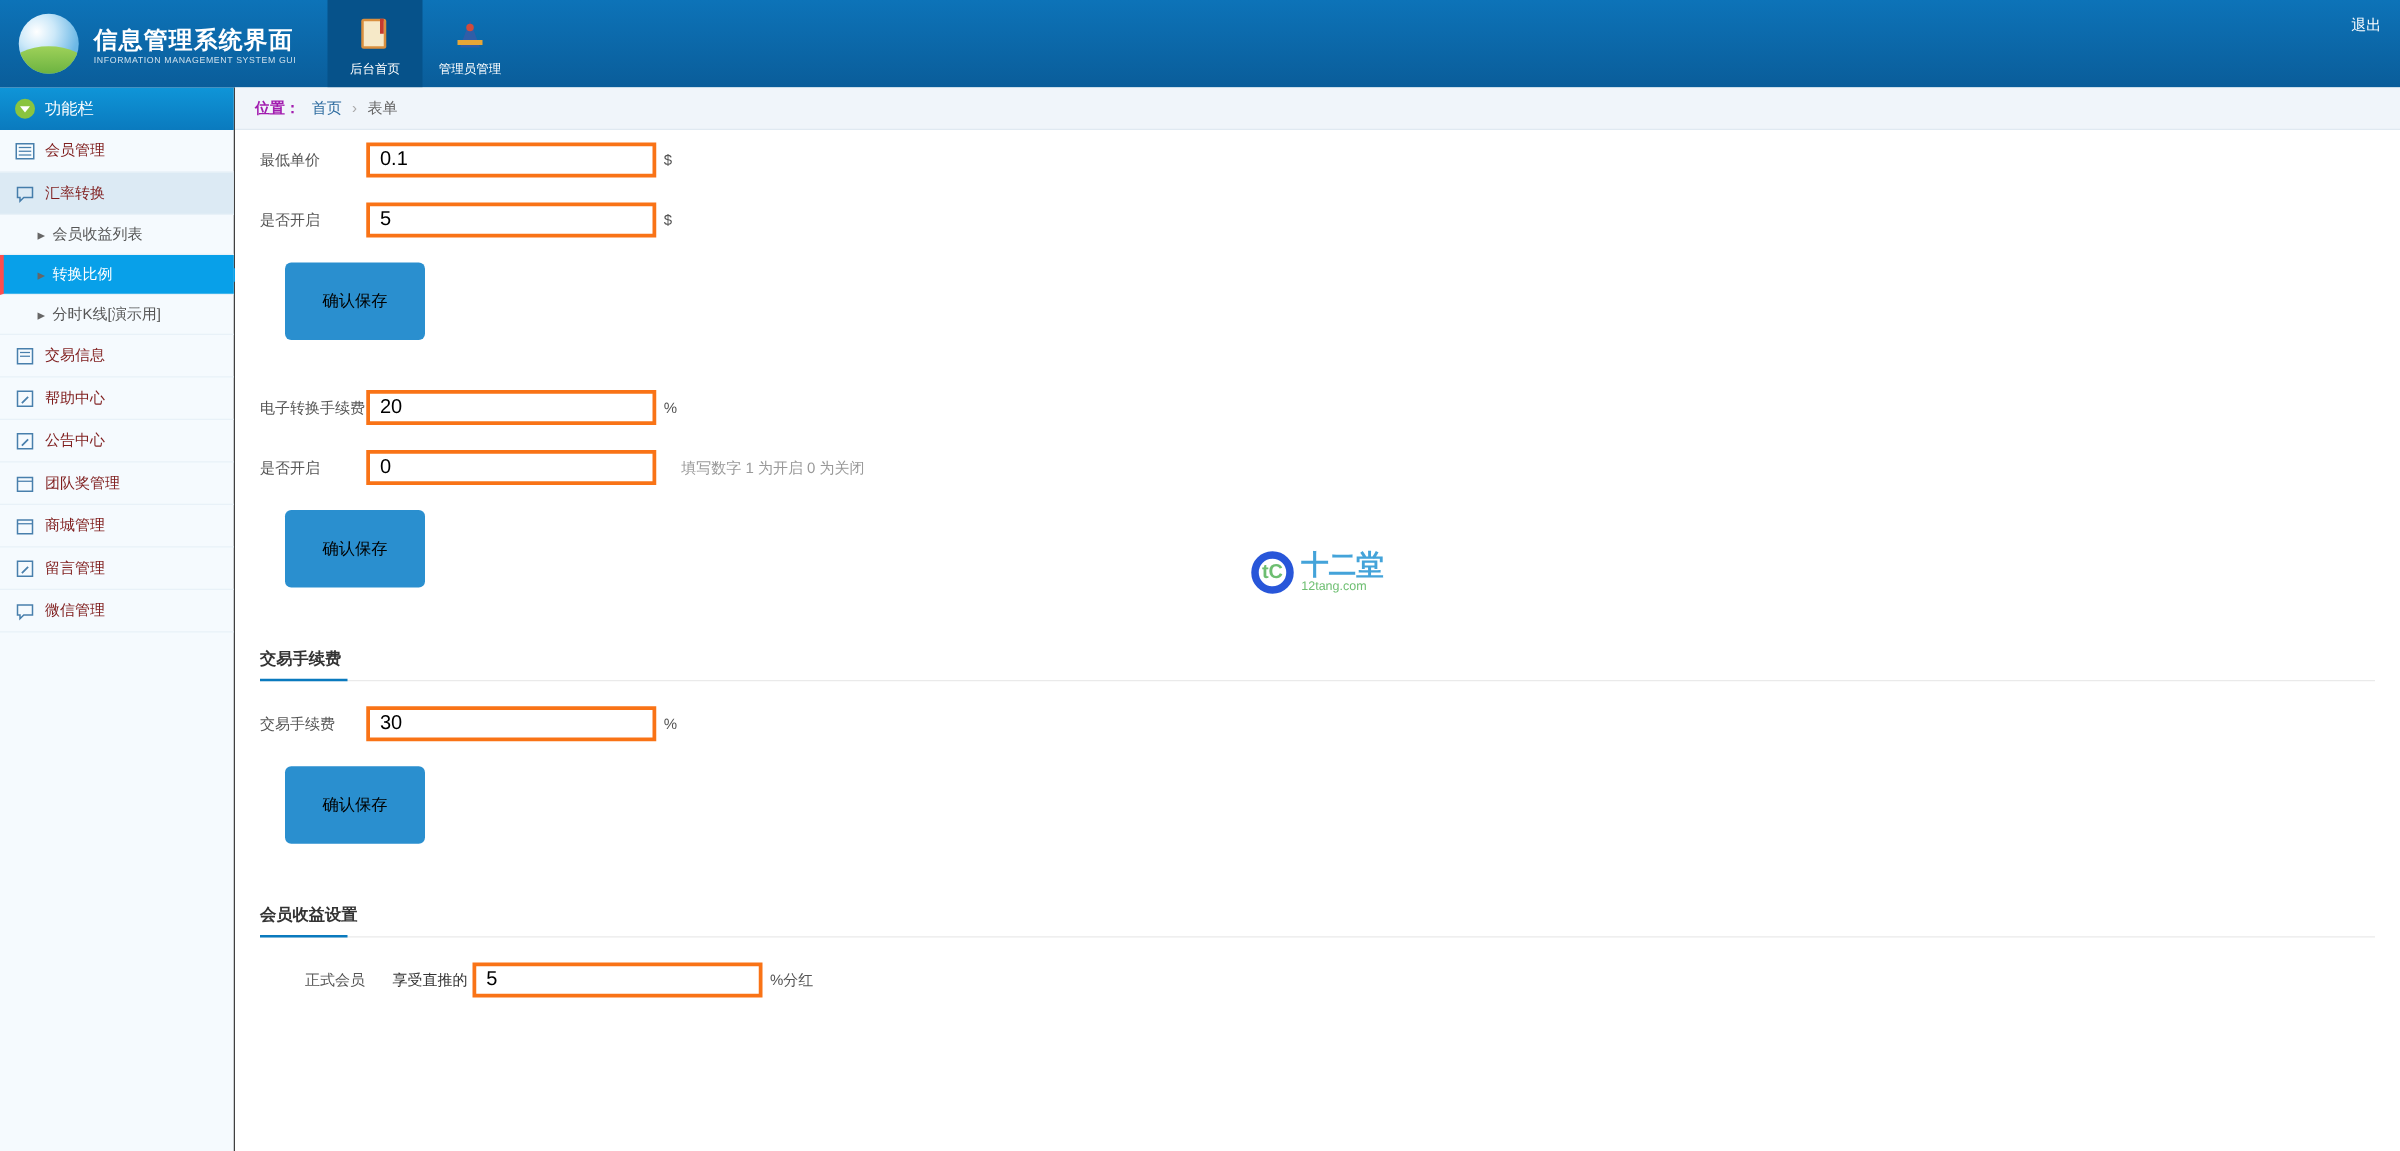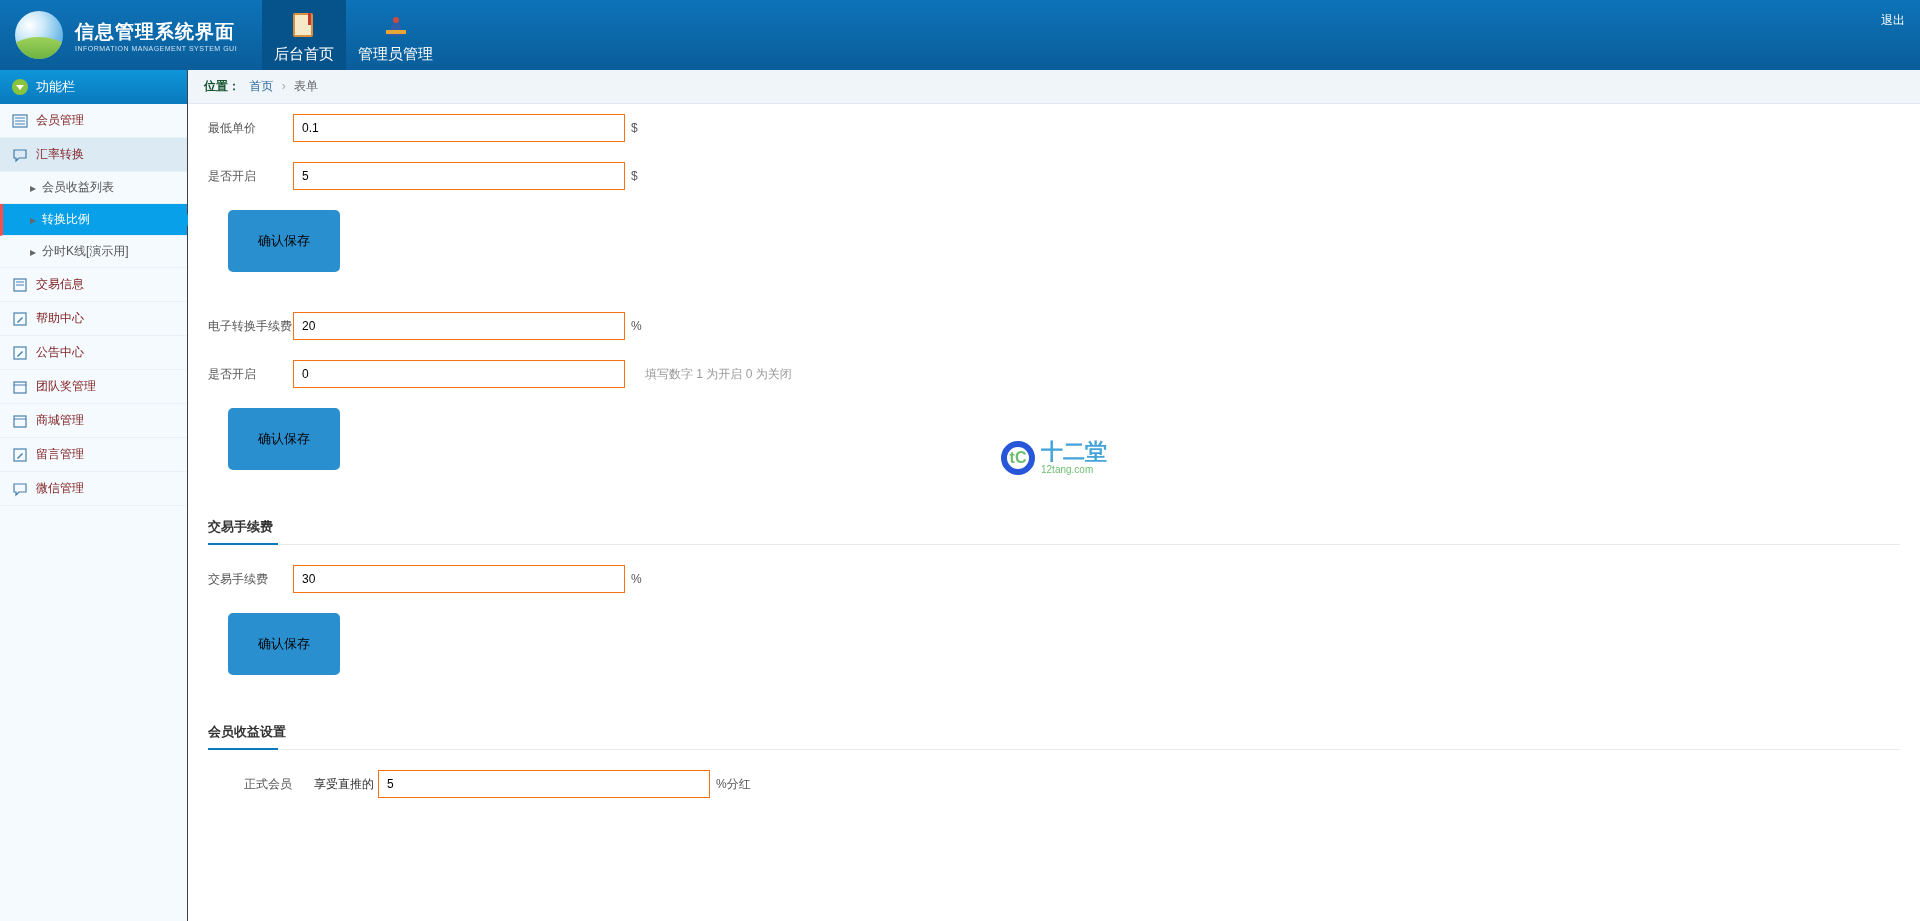--- a/index.html
+++ b/index.html
@@ -10,51 +10,51 @@
   .logo-area { display: flex; align-items: center; padding: 0 15px; }
   .logo-icon { width: 48px; height: 48px; border-radius: 50%; background: radial-gradient(circle at 30% 30%, #fff 0%, #cde9f9 30%, #6cb8e6 70%); position: relative; overflow: hidden; margin-right: 12px; }
   .logo-icon::after { content: ""; position: absolute; width: 60px; height: 30px; background: linear-gradient(to top, #5aa838, #9ed159); border-radius: 50%; bottom: -8px; left: -6px; }
   .logo-text { color: #fff; }
   .logo-text .title-main { font-size: 19px; font-weight: bold; letter-spacing: 1px; }
   .logo-text .title-sub { font-size: 7px; letter-spacing: 0.5px; opacity: 0.8; }
   .top-nav { display: flex; margin-left: 10px; }
   .top-nav-item { padding: 8px 12px 6px; display: flex; flex-direction: column; align-items: center; justify-content: center; cursor: pointer; color: #fff; min-width: 76px; }
   .top-nav-item.active { background: #06528a; }
   .top-nav-item .nav-icon { width: 34px; height: 34px; margin-bottom: 4px; display: flex; align-items: center; justify-content: center; }
-  .top-nav-item .nav-label { font-size: 15px; }
+  .top-nav-item .nav-label { font-size: 10px; }
   .logout { position: absolute; right: 15px; top: 12px; color: #fff; font-size: 12px; cursor: pointer; }
   
   
   .layout { display: flex; height: calc(100vh - 70px); }
   .sidebar { width: 188px; background: #f5fafe; border-right: 1px solid #404040; display: flex; flex-direction: column; }
   .function-header { background: linear-gradient(to bottom, #0f95d8, #0a7abe); color: #fff; padding: 8px 12px; display: flex; align-items: center; font-size: 13px; }
   .function-header .fh-icon { width: 16px; height: 16px; border-radius: 50%; background: #8ac43f; margin-right: 8px; position: relative; }
   .function-header .fh-icon::after { content: ""; position: absolute; left: 4px; top: 6px; width: 0; height: 0; border-left: 4px solid transparent; border-right: 4px solid transparent; border-top: 5px solid #fff; }
   .menu-item { display: flex; align-items: center; padding: 8px 12px; border-bottom: 1px solid #e8f1f8; cursor: pointer; color: #7f1d1d; font-size: 12px; }
   .menu-item .mi-icon { width: 16px; height: 16px; margin-right: 8px; opacity: 0.85; flex-shrink: 0; }
   .menu-item.open { background: #dceaf4; }
   .submenu-item { display: flex; align-items: center; padding: 7px 12px 7px 30px; border-bottom: 1px solid #e8f1f8; cursor: pointer; color: #555; font-size: 12px; position: relative; }
   .submenu-item .arrow { margin-right: 6px; color: #666; }
   .submenu-item.active { background: #08a0e9; color: #fff; border-left: 3px solid #ff4d4d; padding-left: 27px; }
   .submenu-item.active::after { content: ""; position: absolute; right: -6px; top: 50%; margin-top: -6px; width: 0; height: 0; border-top: 6px solid transparent; border-bottom: 6px solid transparent; border-left: 6px solid #08a0e9; }
   
   
   .content { flex: 1; background: #fff; overflow-y: auto; position: relative; }
   .breadcrumb { background: #f0f5fa; padding: 8px 16px; border-bottom: 1px solid #e0e9f1; color: #666; }
-  .breadcrumb b { color: #14532d; margin-right: 6px; }
+  .breadcrumb b { color: #a21caf; margin-right: 6px; }
   .breadcrumb a { color: #2b6a9e; text-decoration: none; }
   .breadcrumb .sep { color: #aaa; margin: 0 5px; }
   
   .section { padding: 10px 20px 30px 20px; }
   .section-title { font-size: 13px; font-weight: bold; color: #333; padding: 8px 0; border-bottom: 1px solid #eaeaea; margin-bottom: 20px; position: relative; }
   .section-title::after { content: ""; position: absolute; left: 0; bottom: -1px; width: 70px; height: 2px; background: #0a7abe; }
   
   .form-row { display: flex; align-items: center; margin-bottom: 20px; }
   .form-label { width: 85px; text-align: left; color: #555; font-size: 12px; }
-  .form-input { width: 332px; height: 28px; border: 1px solid #f97316; padding: 0 8px; font-size: 12px; }
+  .form-input { width: 232px; height: 28px; border: 3px solid #f97316; padding: 0 8px; font-size: 16px; }
   .unit { margin-left: 6px; color: #555; }
   .hint { margin-left: 20px; color: #999; }
   
   .btn-save { display: inline-block; background: #2a8fcf; color: #000000; border: none; border-radius: 5px; padding: 22px 30px; font-size: 13px; cursor: pointer; margin-left: 20px; }
   
   .watermark { position: absolute; left: 50%; top: 370px; transform: translateX(-50%); opacity: 0.95; pointer-events: none; display: flex; align-items: center; }
   .wm-icon { width: 34px; height: 34px; border: 6px solid #1d4ed8; border-radius: 50%; color: #66bb6a; display: flex; align-items: center; justify-content: center; font-weight: bold; font-size: 16px; margin-right: 6px; }
   .wm-text { line-height: 1.1; }
   .wm-text .wm1 { color: #3a9fd8; font-size: 22px; font-weight: bold; }
   .wm-text .wm2 { color: #66bb6a; font-size: 10px; }

